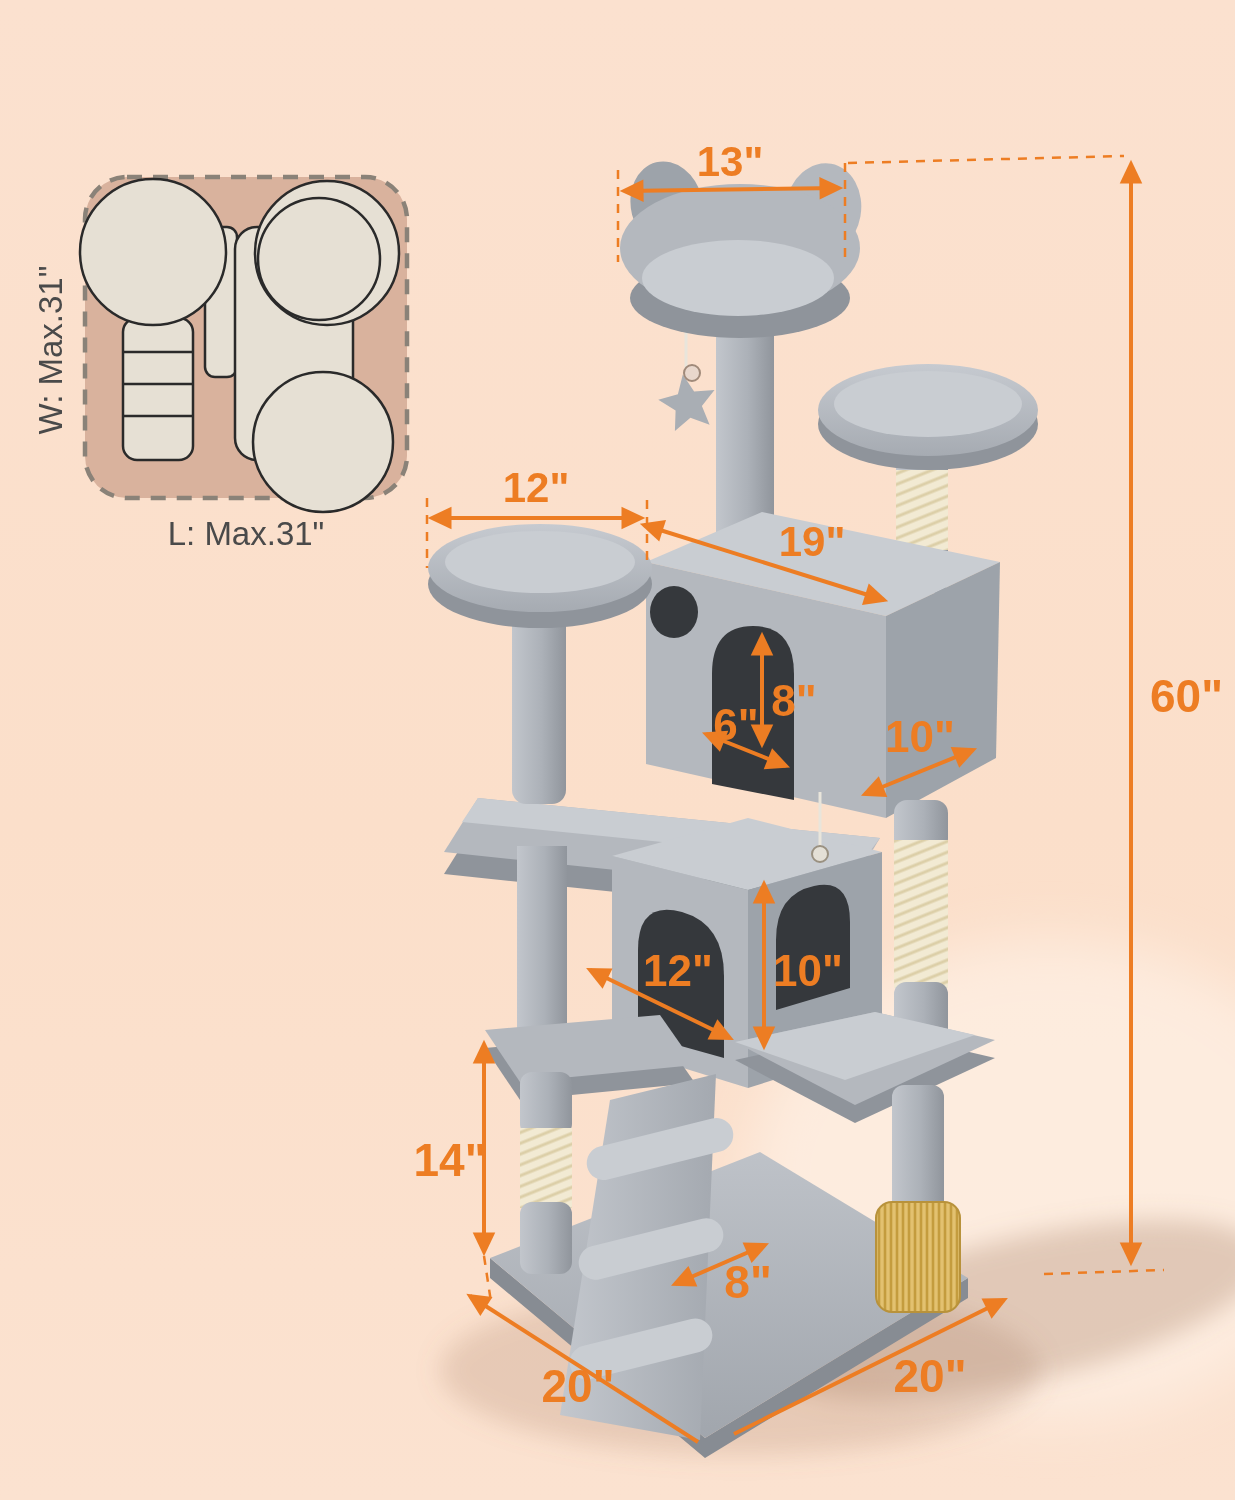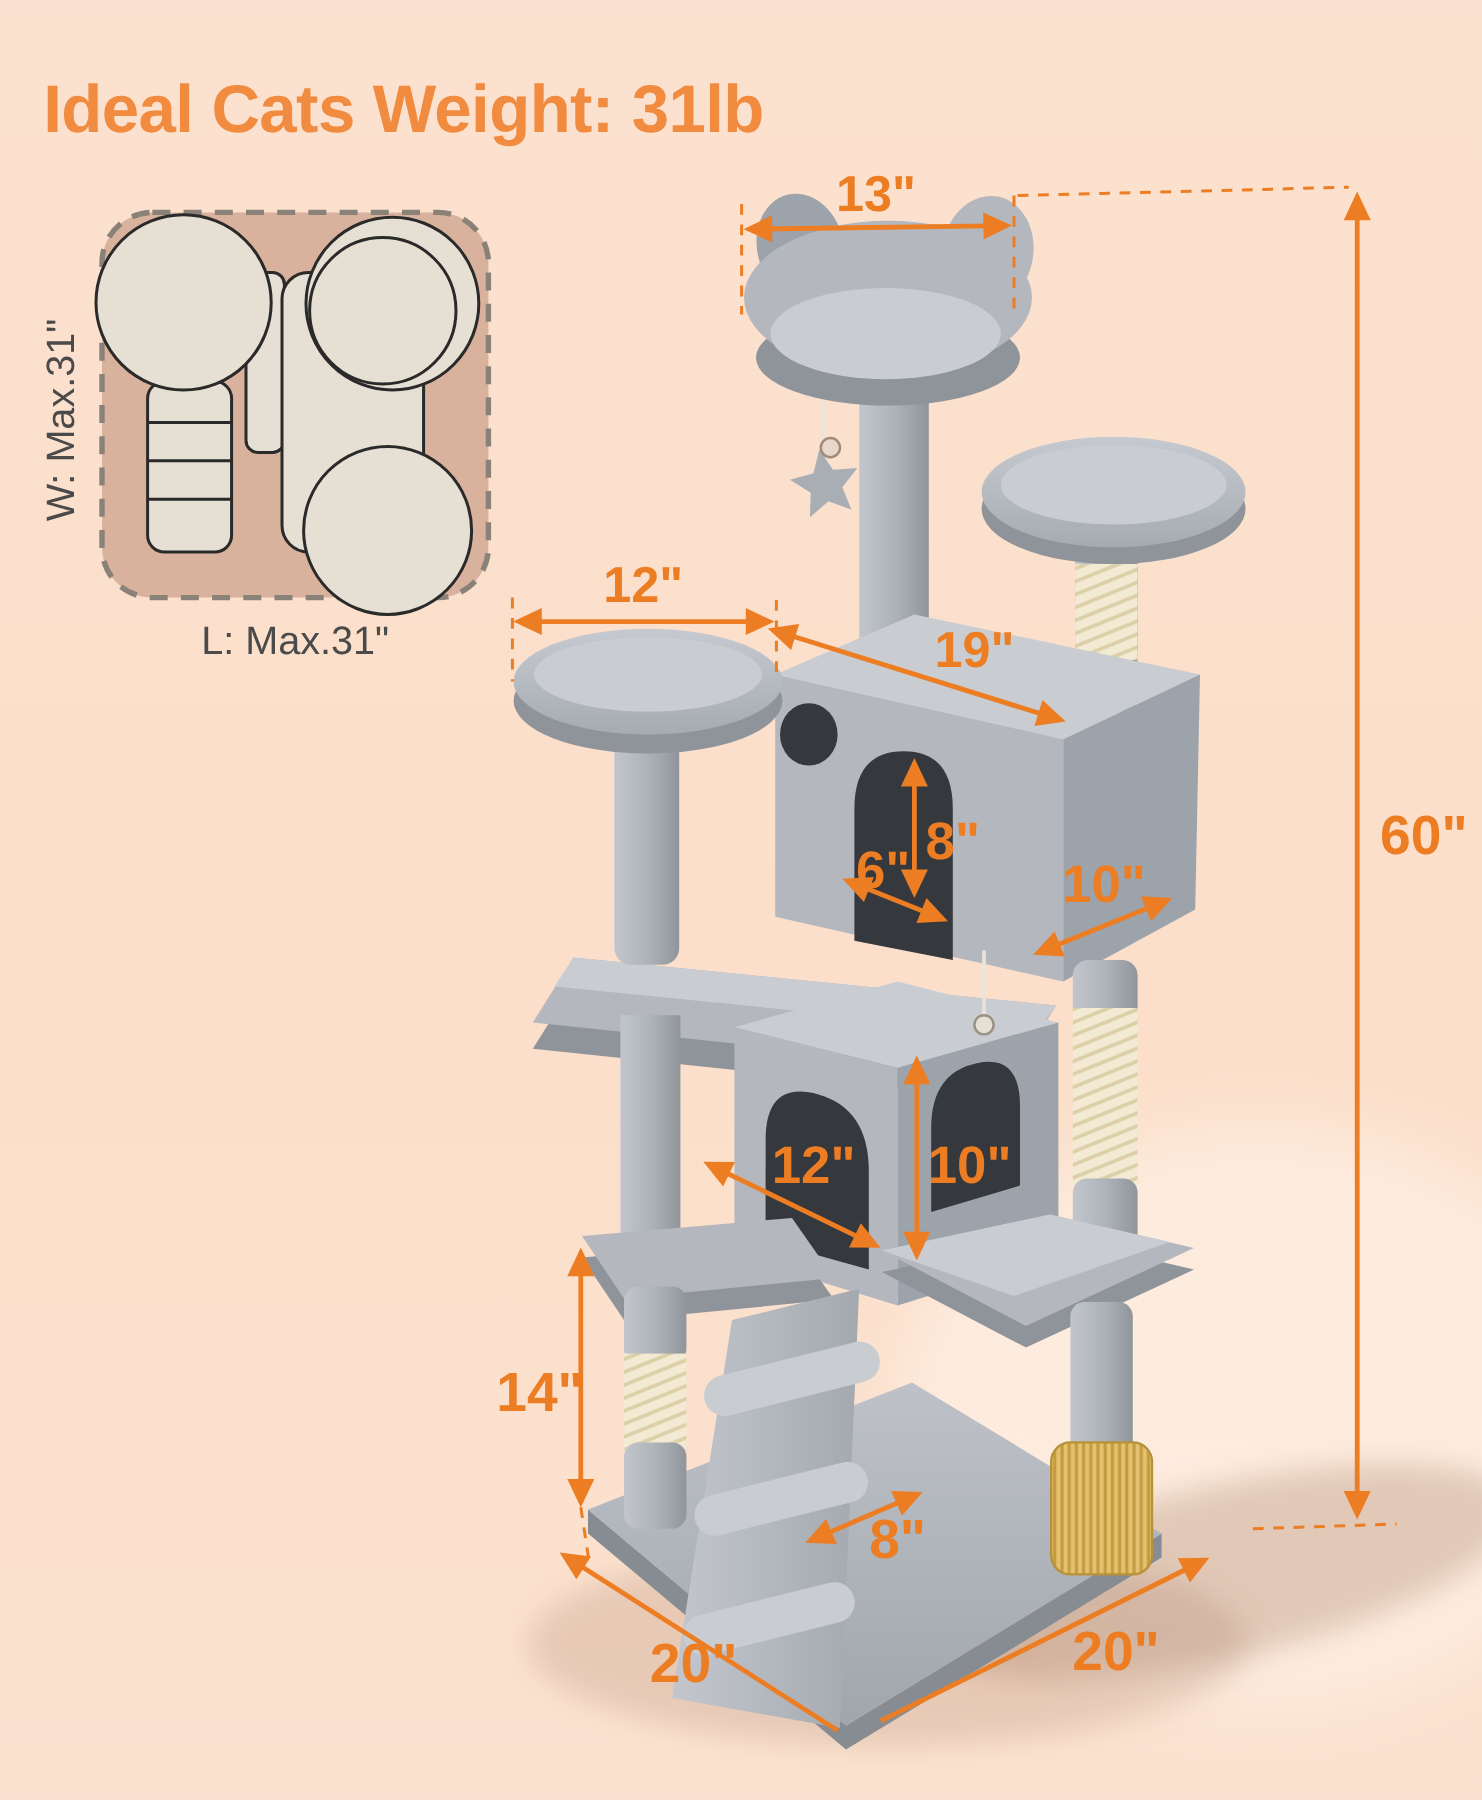--- a/index.html
+++ b/index.html
@@ -26,21 +26,20 @@
   .dimtxt{fill:var(--accent);font-weight:bold;font-size:44px;text-anchor:middle;}
   .dimtxt.sm{font-size:42px;} .dimtxt.lg{font-size:46px;}
   .insettxt{fill:var(--label);font-size:33px;text-anchor:middle;}
   .footshape{fill:var(--inset-shape);stroke:var(--outline);stroke-width:2.5;}
 </style>
 </head>
 <body>
 
 <div class="stage">
 
-  <h1 class="page-title">Ideal Cats Weight: 31lb</h1>
 
   <svg class="scene" viewBox="0 0 1235 1500">
     <defs>
       <marker id="arr" viewBox="0 0 12 12" refX="9.5" refY="6" markerWidth="6.5" markerHeight="6.5" orient="auto-start-reverse">
         <path d="M0.5,0.8 L11.5,6 L0.5,11.2 Z" fill="#ED7D23"></path>
       </marker>
       <pattern id="sisalPat" width="14" height="10" patternUnits="userSpaceOnUse" patternTransform="rotate(-22)">
         <rect width="14" height="10" fill="#F2EAD3"></rect>
         <path d="M0,5 H14" stroke="#DCCFA8" stroke-width="3"></path>
       </pattern>

